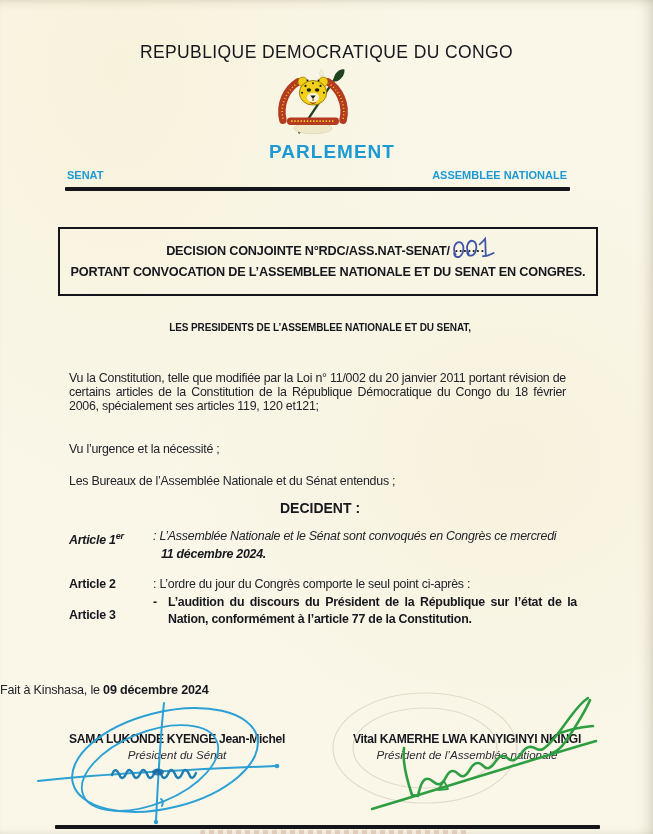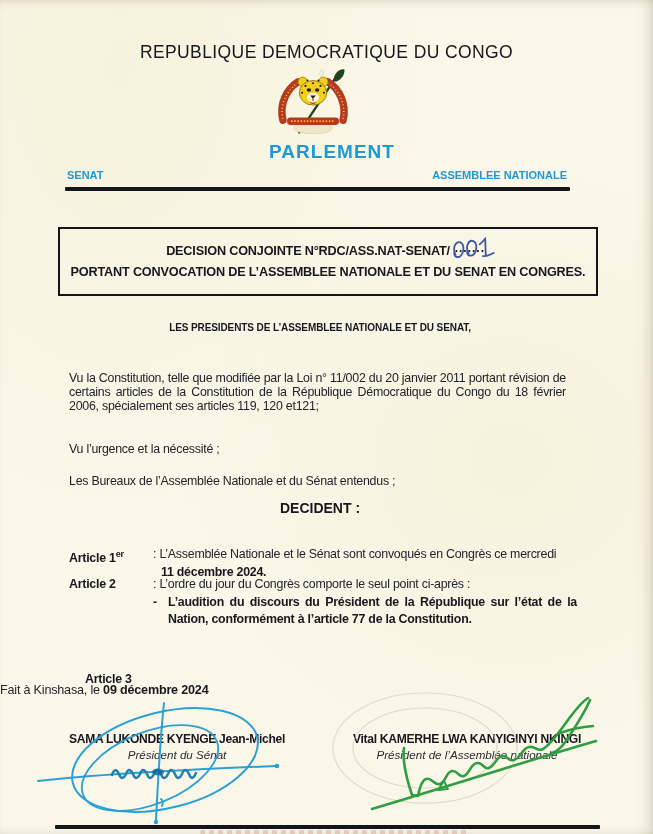--- a/index.html
+++ b/index.html
@@ -38,21 +38,21 @@
   .heading{top:322px;left:65px;width:510px;text-align:center;
     font-size:10px;font-weight:bold;color:#17171f;letter-spacing:-.1px;}
   .para{left:69px;width:497px;font-size:12.4px;line-height:14px;letter-spacing:-.25px;}
   .p1{top:371px;text-align:justify;}
   .p2{top:442px;}
   .p3{top:474px;}
   .decident{top:500px;left:65px;width:510px;text-align:center;
     font-size:14px;font-weight:bold;color:#17171f;}
   .article{left:69px;width:500px;display:grid;grid-template-columns:84px 1fr;
     font-size:12.4px;line-height:17.6px;letter-spacing:-.25px;}
-  .a1{top:546px;} .a2{top:576px;} .a3{top:671px;margin-left:16px;}
+  .a1{top:528px;font-style:italic;} .a2{top:576px;} .a3{top:607px;}
   .article .lbl{font-weight:bold;color:#17171f;}
   .article sup{font-size:9px;}
   .bold-line{font-weight:bold;color:#17171f;padding-left:8px;}
   .bullet{display:flex;gap:6px;font-weight:bold;color:#17171f;width:424px;text-align:justify;}
   .bullet .dash{width:9px;flex:none;}
   .fait{top:683px;left:0;width:646px;text-align:left;font-size:12.6px;letter-spacing:-.2px;}
   .fait b{color:#17171f;}
   .sig{width:250px;text-align:center;}
   .sig-left{top:732px;left:52px;}
   .sig-right{top:732px;left:342px;}

